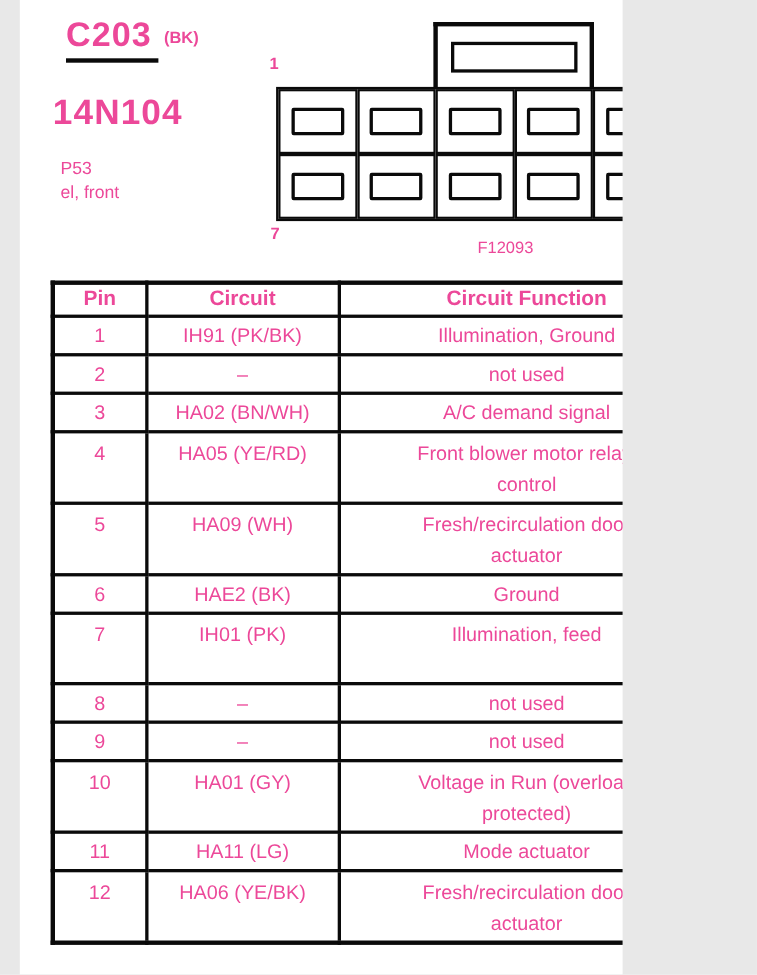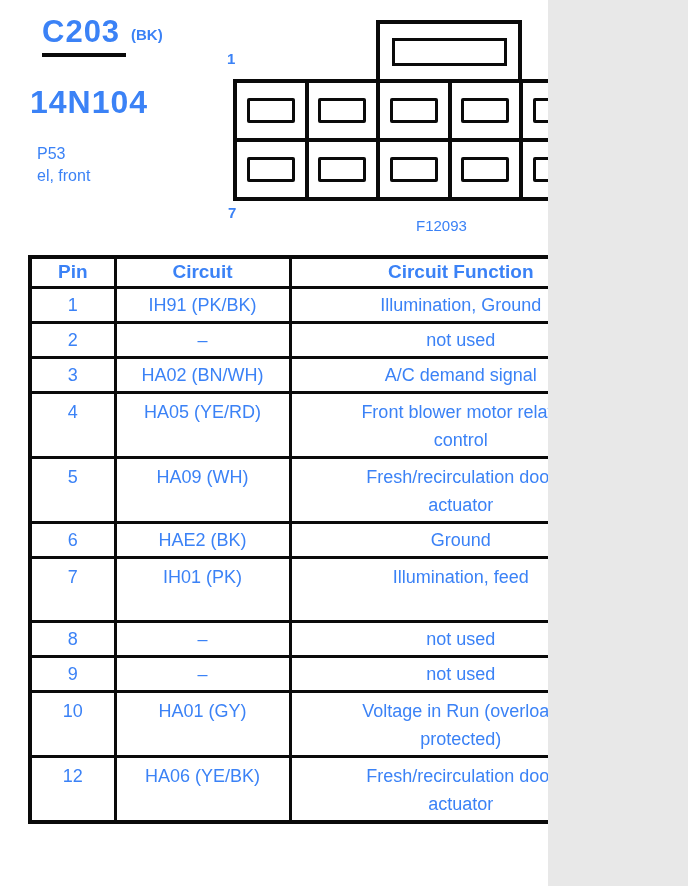--- a/index.html
+++ b/index.html
@@ -4,22 +4,23 @@
 <style>
   * { margin: 0; padding: 0; box-sizing: border-box; }
   html, body { background: #e8e8e8; }
   body { font-family: "Liberation Sans", "DejaVu Sans", sans-serif; }
 
   .page {
     position: relative;
     width: 548px;
     height: 886px;
     background: #ffffff;
-    color: #3b82f6;
+    color: #ec4899;
     overflow: hidden;
+    margin-left: 18px;
   }
 
   
   .connector-id {
     position: absolute;
     left: 42px;
     top: 16px;
     font-size: 31px;
     font-weight: bold;
     letter-spacing: 1px;
@@ -268,20 +269,25 @@
         <td class="pin-cell">9</td>
         <td class="circuit-cell">–</td>
         <td class="function-cell">not used</td>
       </tr>
       <tr class="r-double">
         <td class="pin-cell">10</td>
         <td class="circuit-cell">HA01 (GY)</td>
         <td class="function-cell">Voltage in Run (overload
 protected)</td>
       </tr>
+      <tr class="r-single">
+        <td class="pin-cell">11</td>
+        <td class="circuit-cell">HA11 (LG)</td>
+        <td class="function-cell">Mode actuator</td>
+      </tr>
       <tr class="r-double">
         <td class="pin-cell">12</td>
         <td class="circuit-cell">HA06 (YE/BK)</td>
         <td class="function-cell">Fresh/recirculation door
 actuator</td>
       </tr>
     </tbody>
   </table>
 </div>
 

